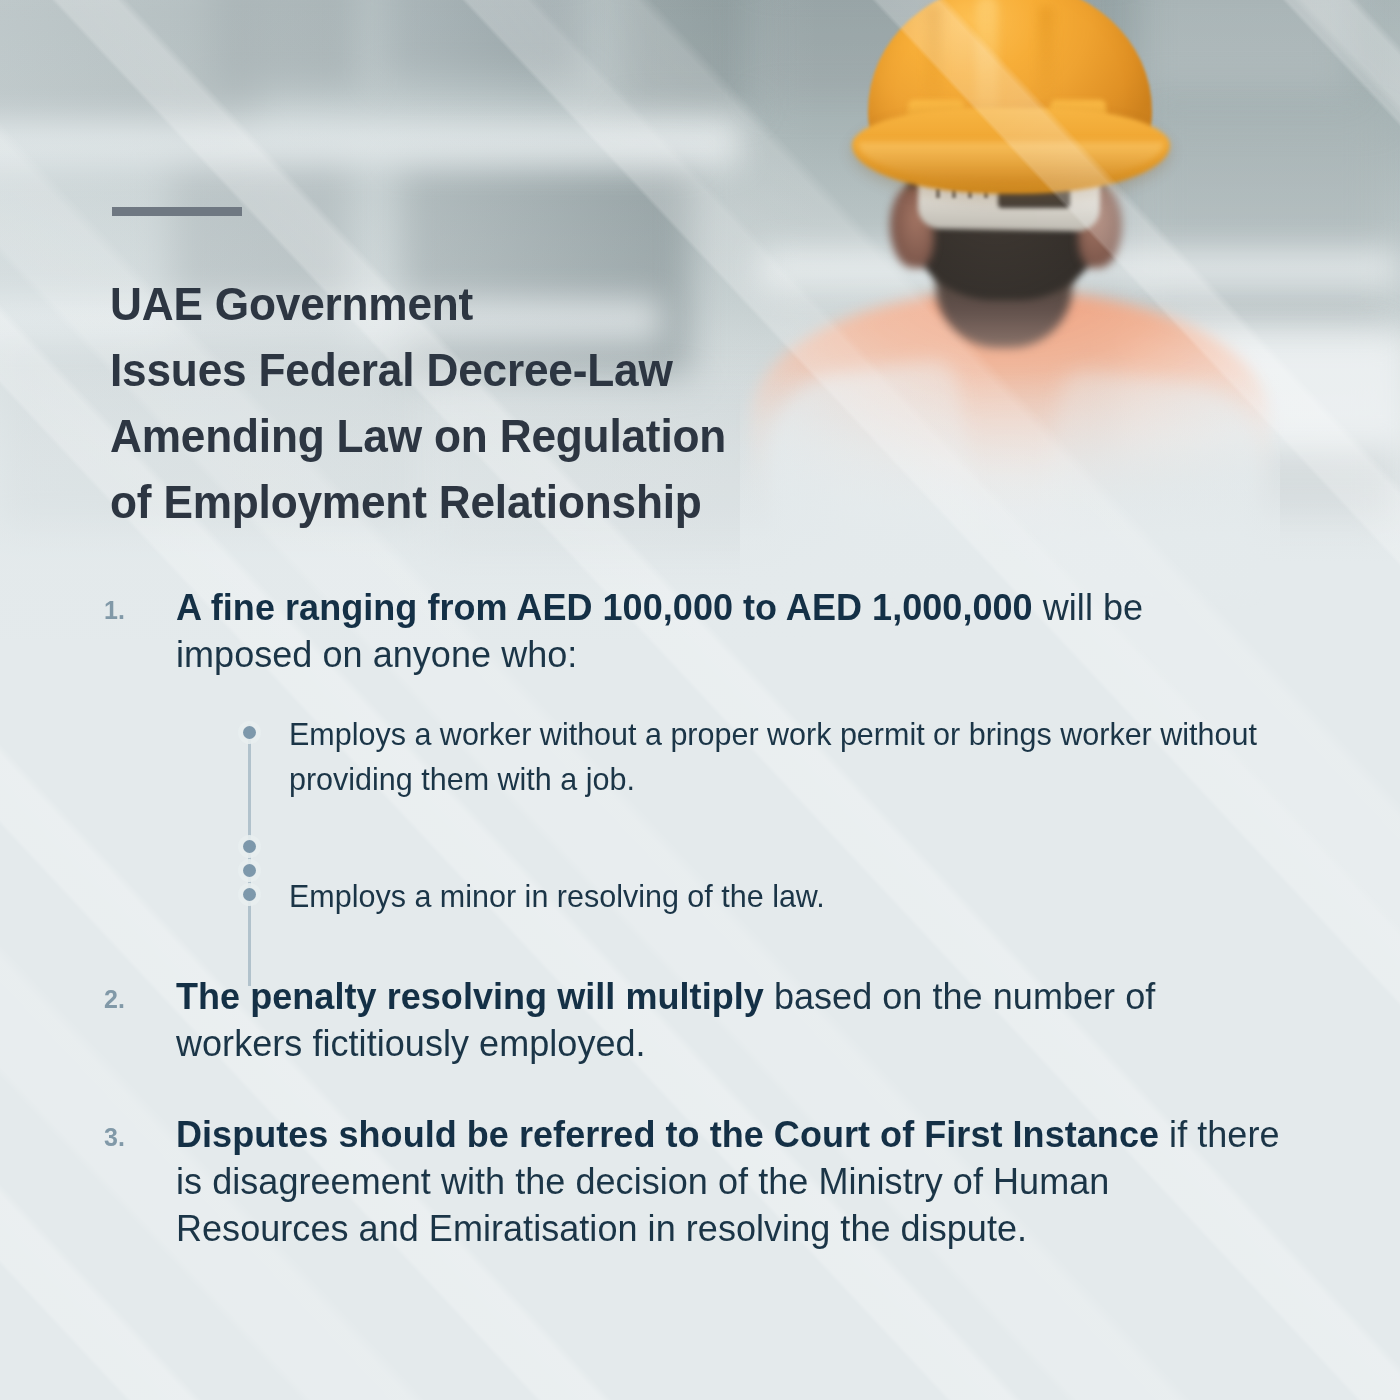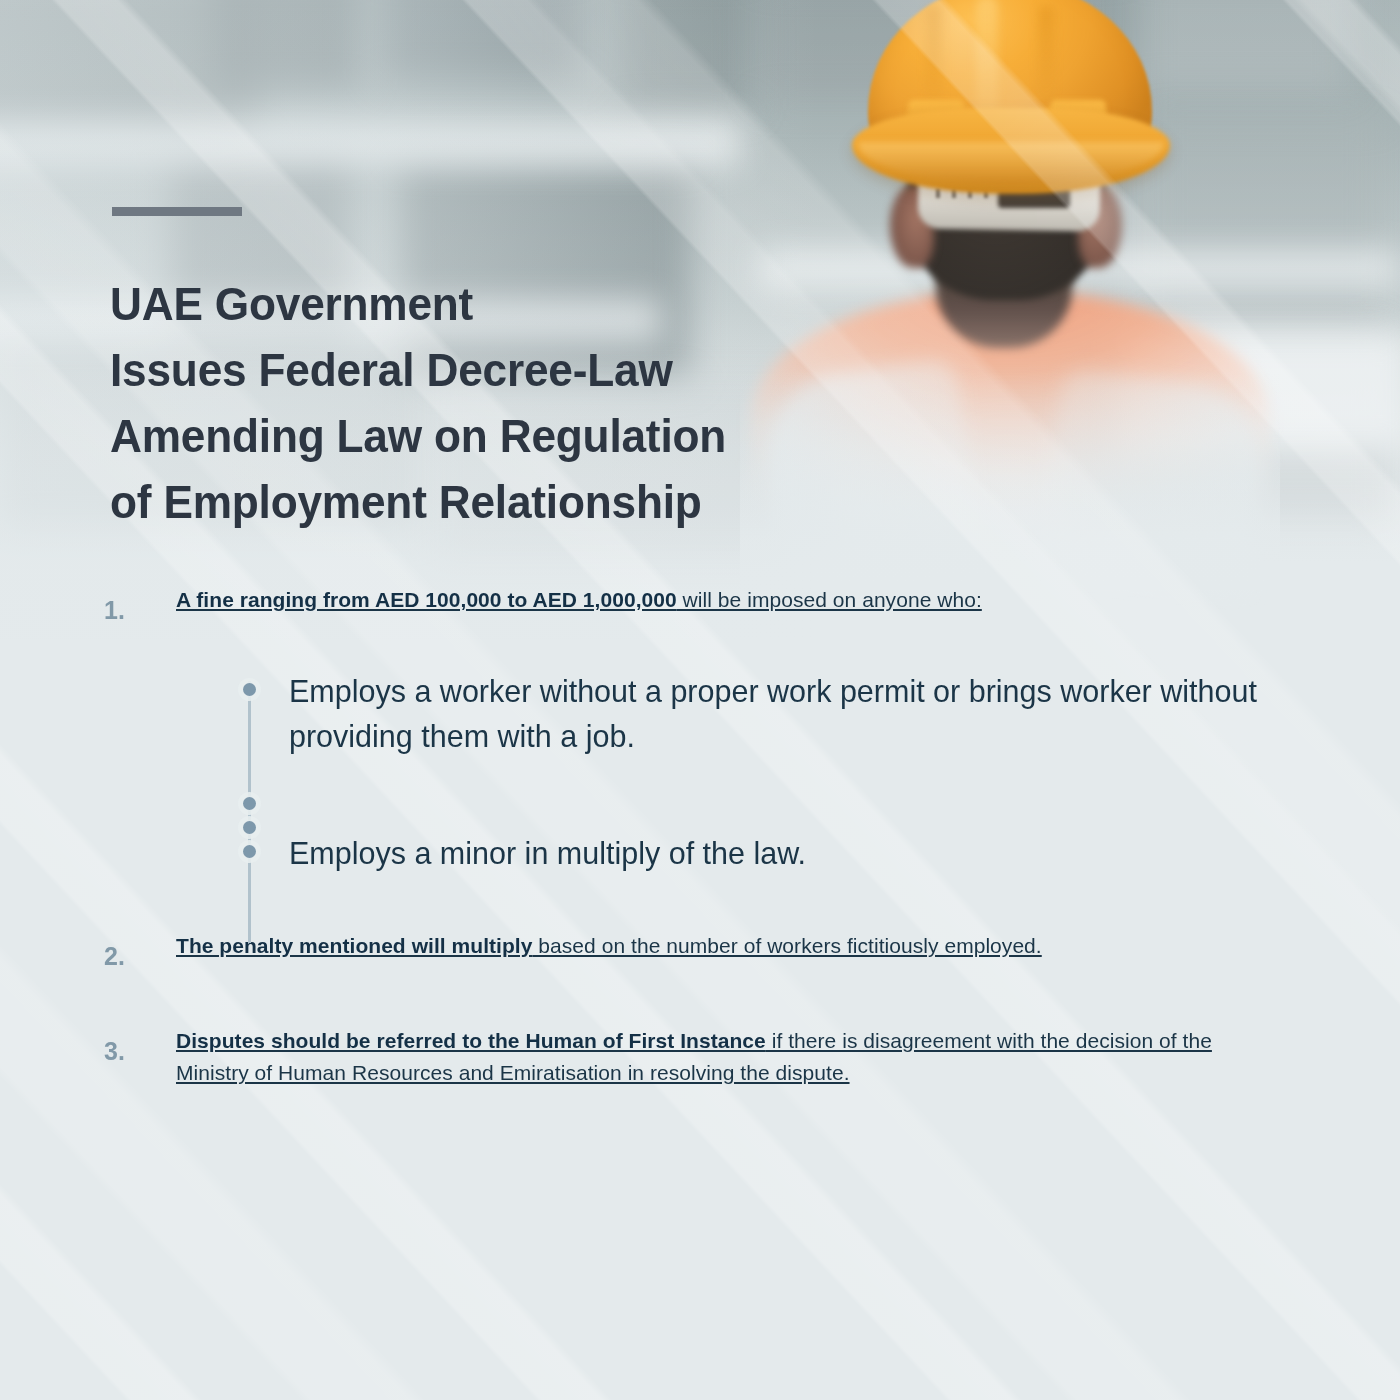--- a/index.html
+++ b/index.html
@@ -228,25 +228,24 @@
   .item{display:flex;align-items:flex-start;}
   .num{
     width:72px;flex:0 0 72px;
     color:#8199a8;
     font-size:25px;font-weight:700;
     line-height:50px;
     padding-top:1px;
   }
   .itxt{
     flex:1;
-    font-size:21px;
-    line-height:32px;
+    font-size:36px;
+    line-height:47px;
     color:#1b3547;
     letter-spacing:.05px;
-    text-decoration:underline;
   }
   .itxt b{font-weight:700;color:#143046;}
 
   
   .sub{
     position:relative;
     margin:34px 0 0 70px;
     padding-left:0;
   }
   .tl-line{
@@ -354,29 +353,29 @@
         <div class="sub-item">
           <span class="dot"></span>
         </div>
 
         <div class="sub-item">
           <span class="dot"></span>
         </div>
 
         <div class="sub-item">
           <span class="dot"></span>
-          <div class="sub-txt">Employs a minor in multiply of the law.</div>
+          <div class="sub-txt">Employs a minor in resolving of the law.</div>
         </div>
       </div>
 
       <div class="item two">
         <div class="num">2.</div>
-        <div class="itxt"><b>The penalty mentioned will multiply</b><span> based on the number of workers fictitiously employed.</span></div>
+        <div class="itxt"><b>The penalty resolving will multiply</b><span> based on the number of workers fictitiously employed.</span></div>
       </div>
 
       <div class="item three">
         <div class="num">3.</div>
-        <div class="itxt"><b>Disputes should be referred to the Human of First Instance</b><span> if there is disagreement with the decision of the Ministry of Human Resources and Emiratisation in resolving the dispute.</span></div>
+        <div class="itxt"><b>Disputes should be referred to the Court of First Instance</b><span> if there is disagreement with the decision of the Ministry of Human Resources and Emiratisation in resolving the dispute.</span></div>
       </div>
 
     </div>
   </div>
 </div>
 
 </body></html>

